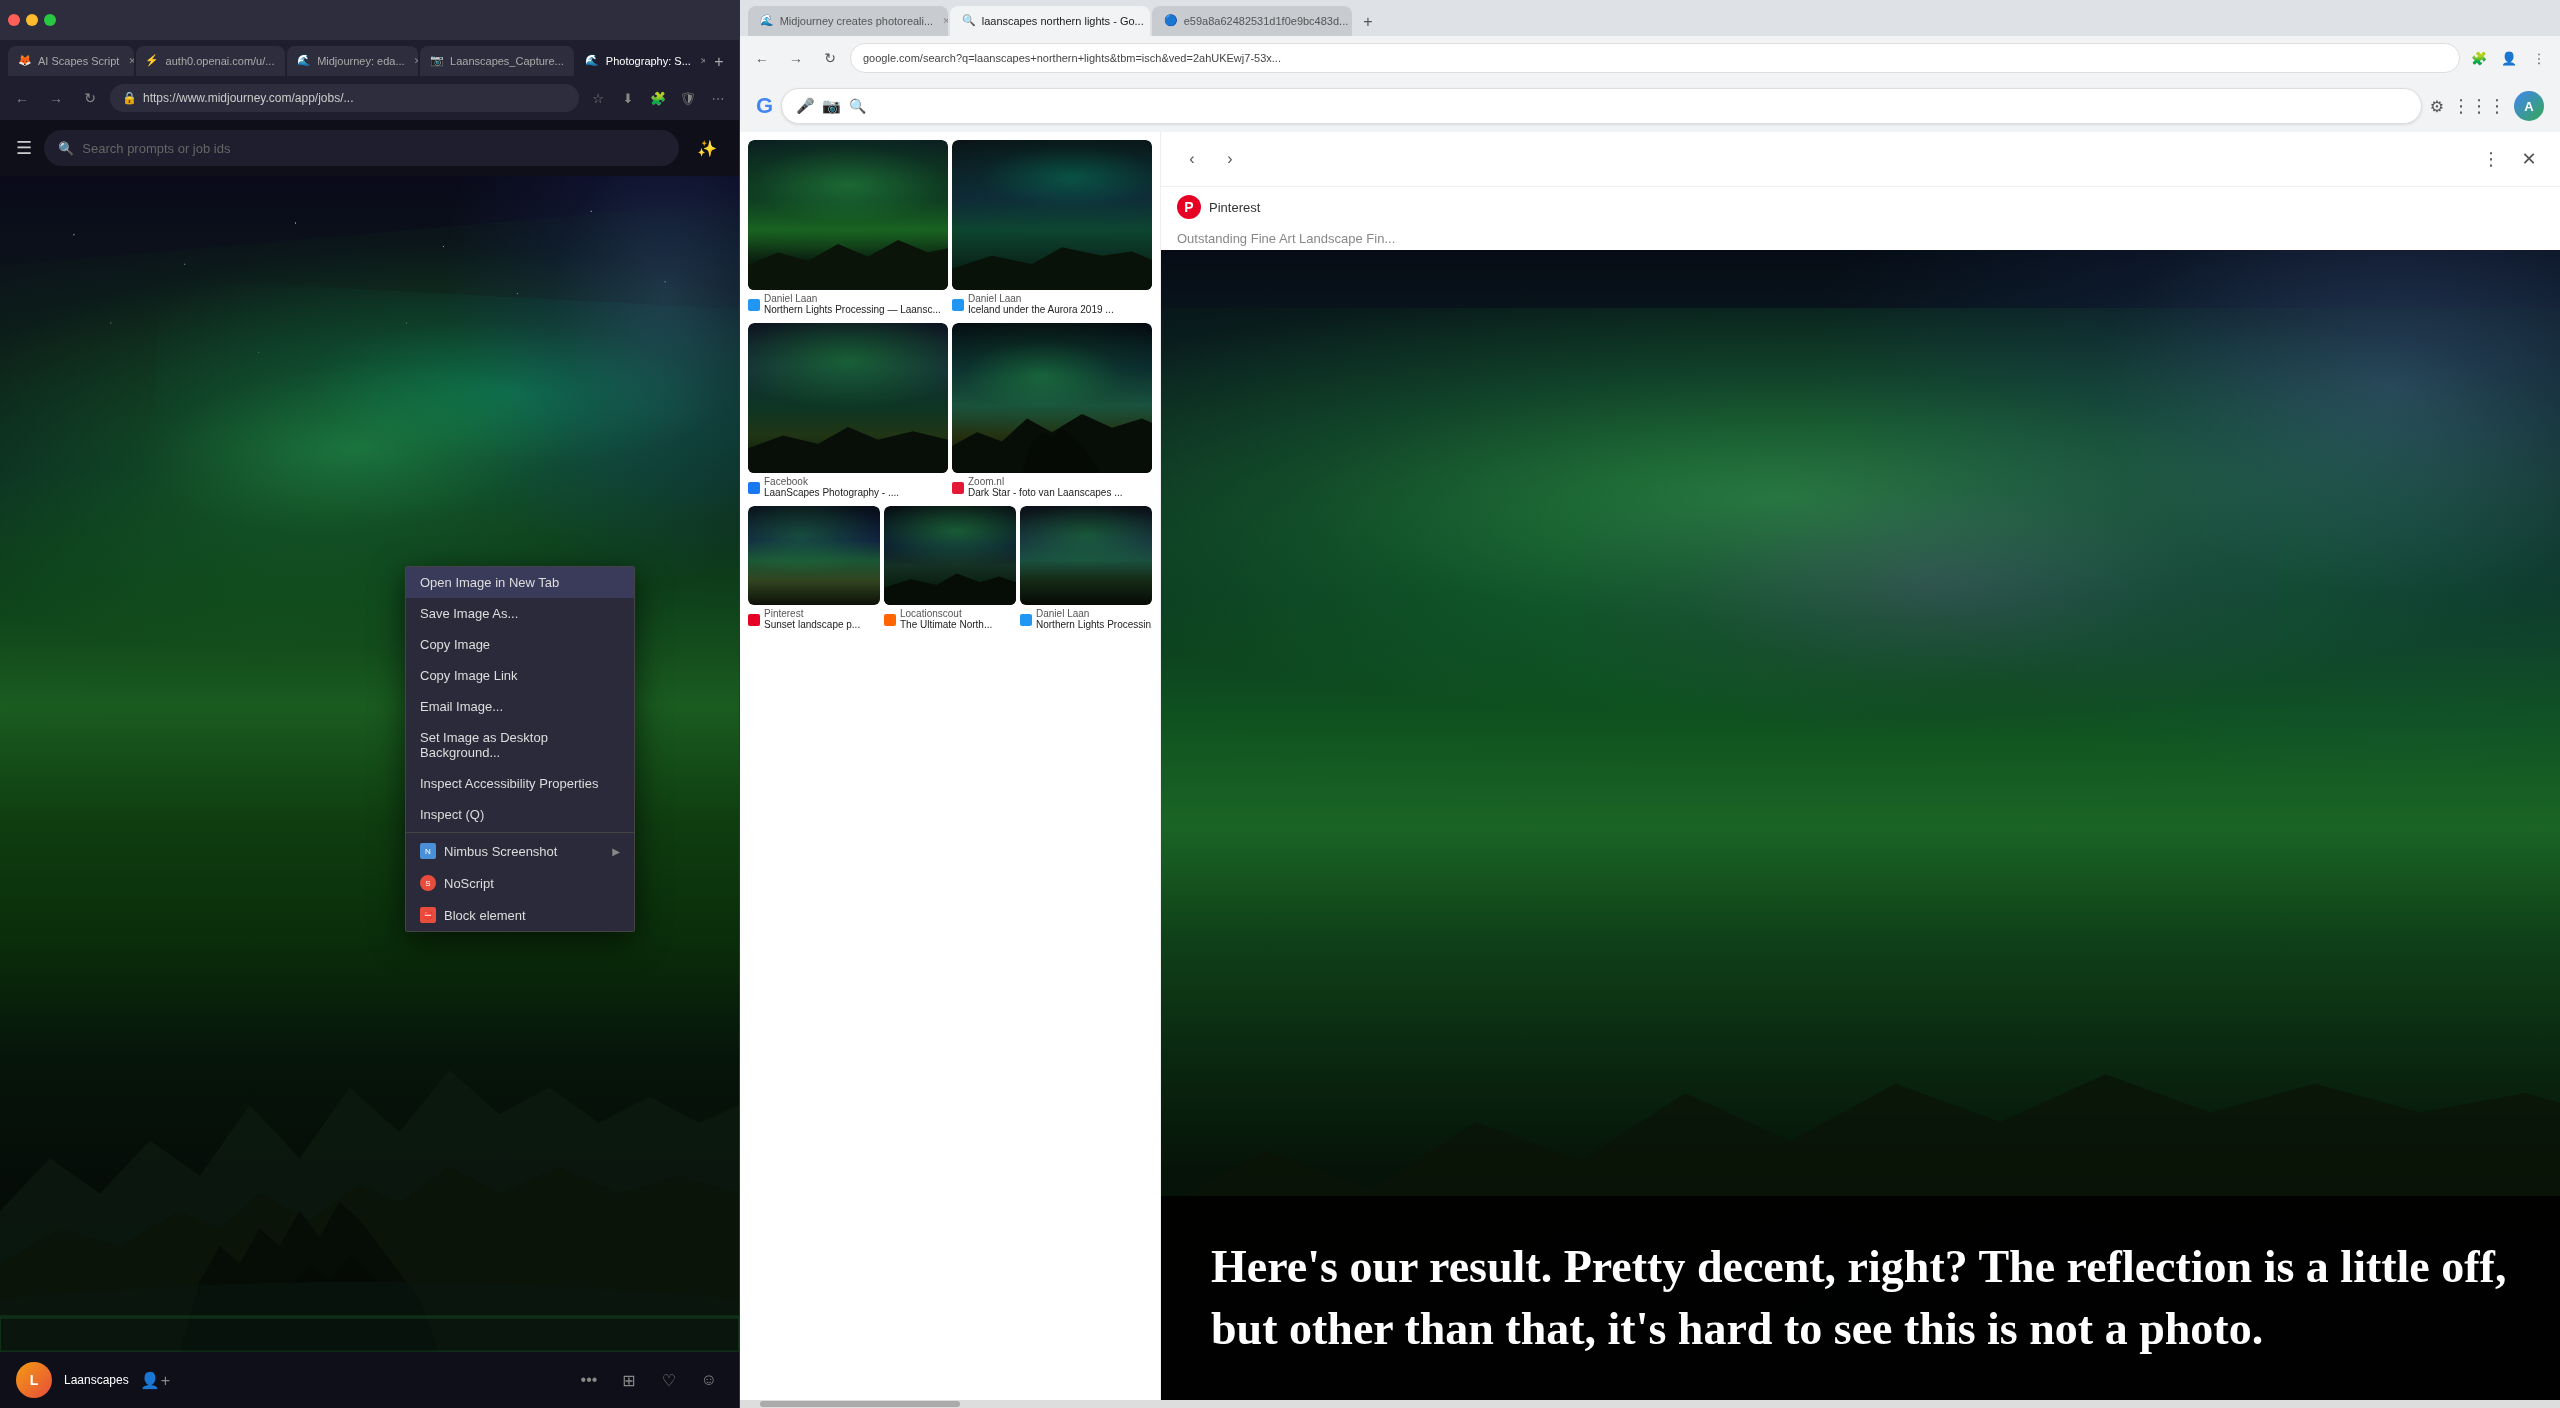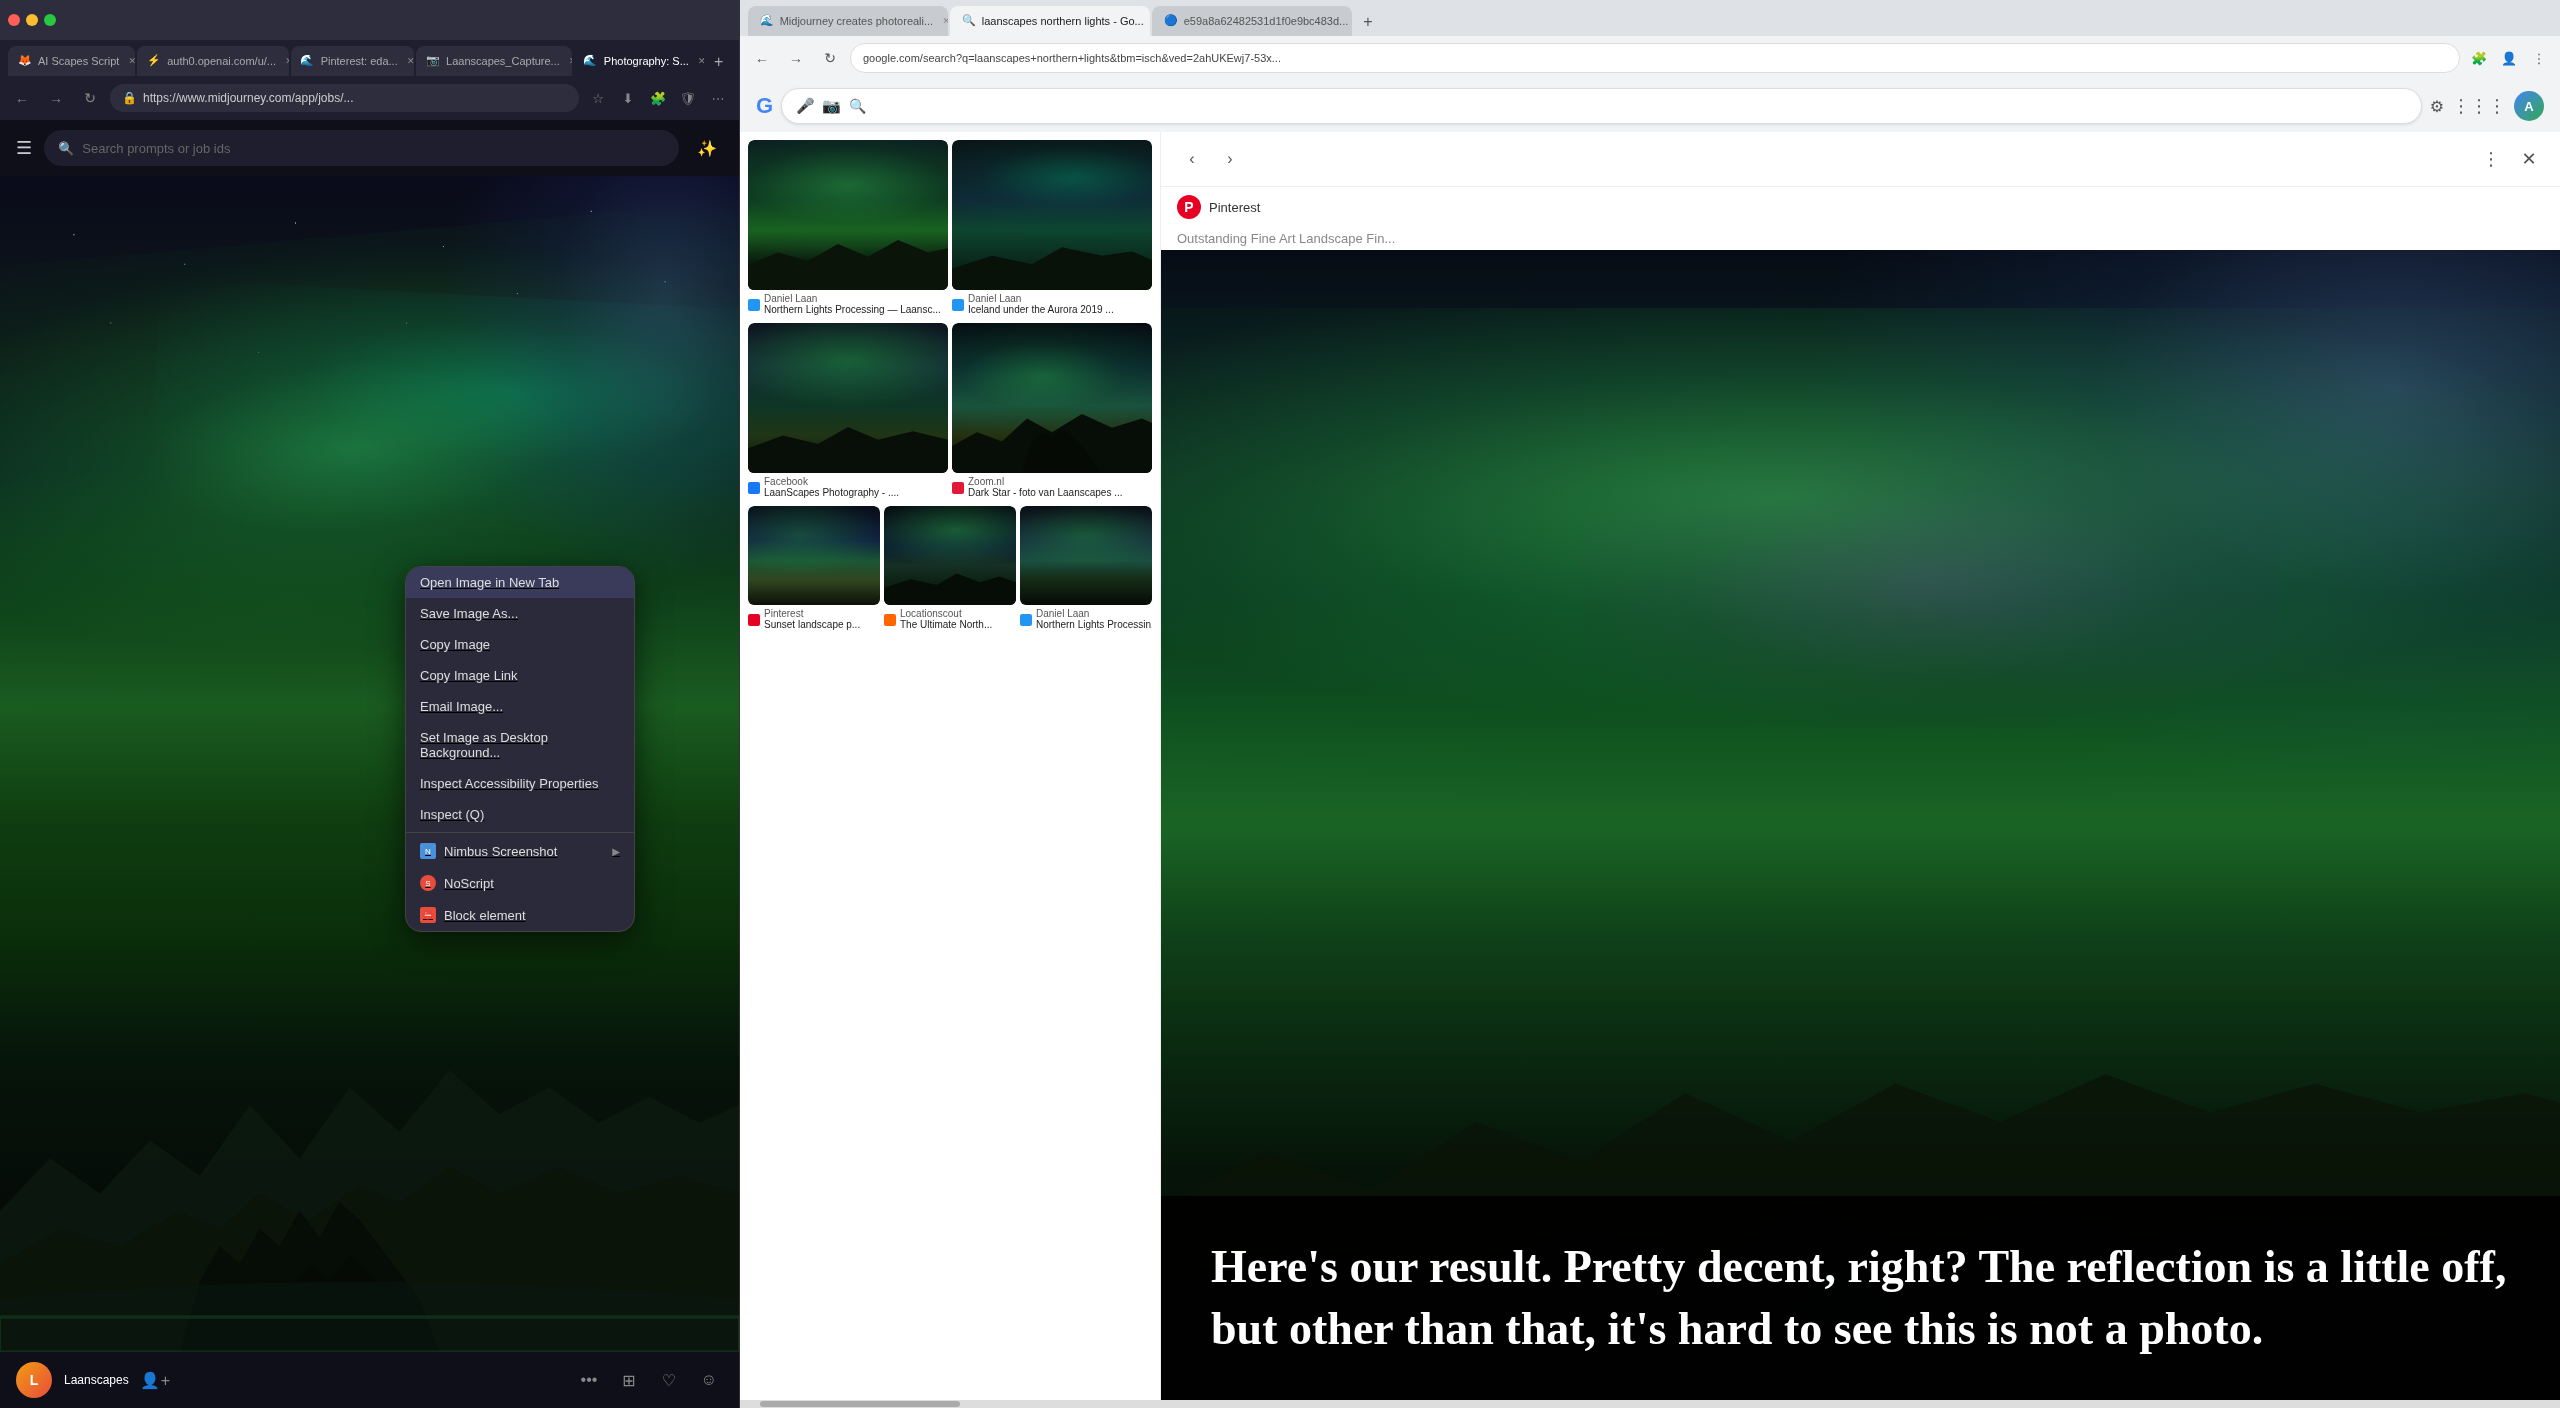--- a/index.html
+++ b/index.html
@@ -317,25 +317,24 @@
     }
 
     
     .context-menu {
       position: absolute;
       top: 390px;
       left: 405px;
       width: 230px;
       background: #2a2a3a;
       border: 1px solid #444;
-      border-radius: 16px;
+      border-radius: 2px;
       box-shadow: 0 8px 32px rgba(0,0,0,0.6);
       z-index: 100;
       overflow: hidden;
-      text-decoration: underline;
     }
 
     .context-menu-item {
       display: flex;
       align-items: center;
       padding: 8px 14px;
       font-size: 13px;
       color: #ddd;
       cursor: pointer;
       gap: 8px;
@@ -960,21 +959,21 @@
         <span>AI Scapes Script</span>
         <span class="tab-close-btn">✕</span>
       </div>
       <div class="tab">
         <span class="tab-favicon">⚡</span>
         <span>auth0.openai.com/u/...</span>
         <span class="tab-close-btn">✕</span>
       </div>
       <div class="tab">
         <span class="tab-favicon">🌊</span>
-        <span>Pinterest: eda...</span>
+        <span>Midjourney: eda...</span>
         <span class="tab-close-btn">✕</span>
       </div>
       <div class="tab">
         <span class="tab-favicon">📷</span>
         <span>Laanscapes_Capture...</span>
         <span class="tab-close-btn">✕</span>
       </div>
       <div class="tab active">
         <span class="tab-favicon">🌊</span>
         <span>Photography: S...</span>

